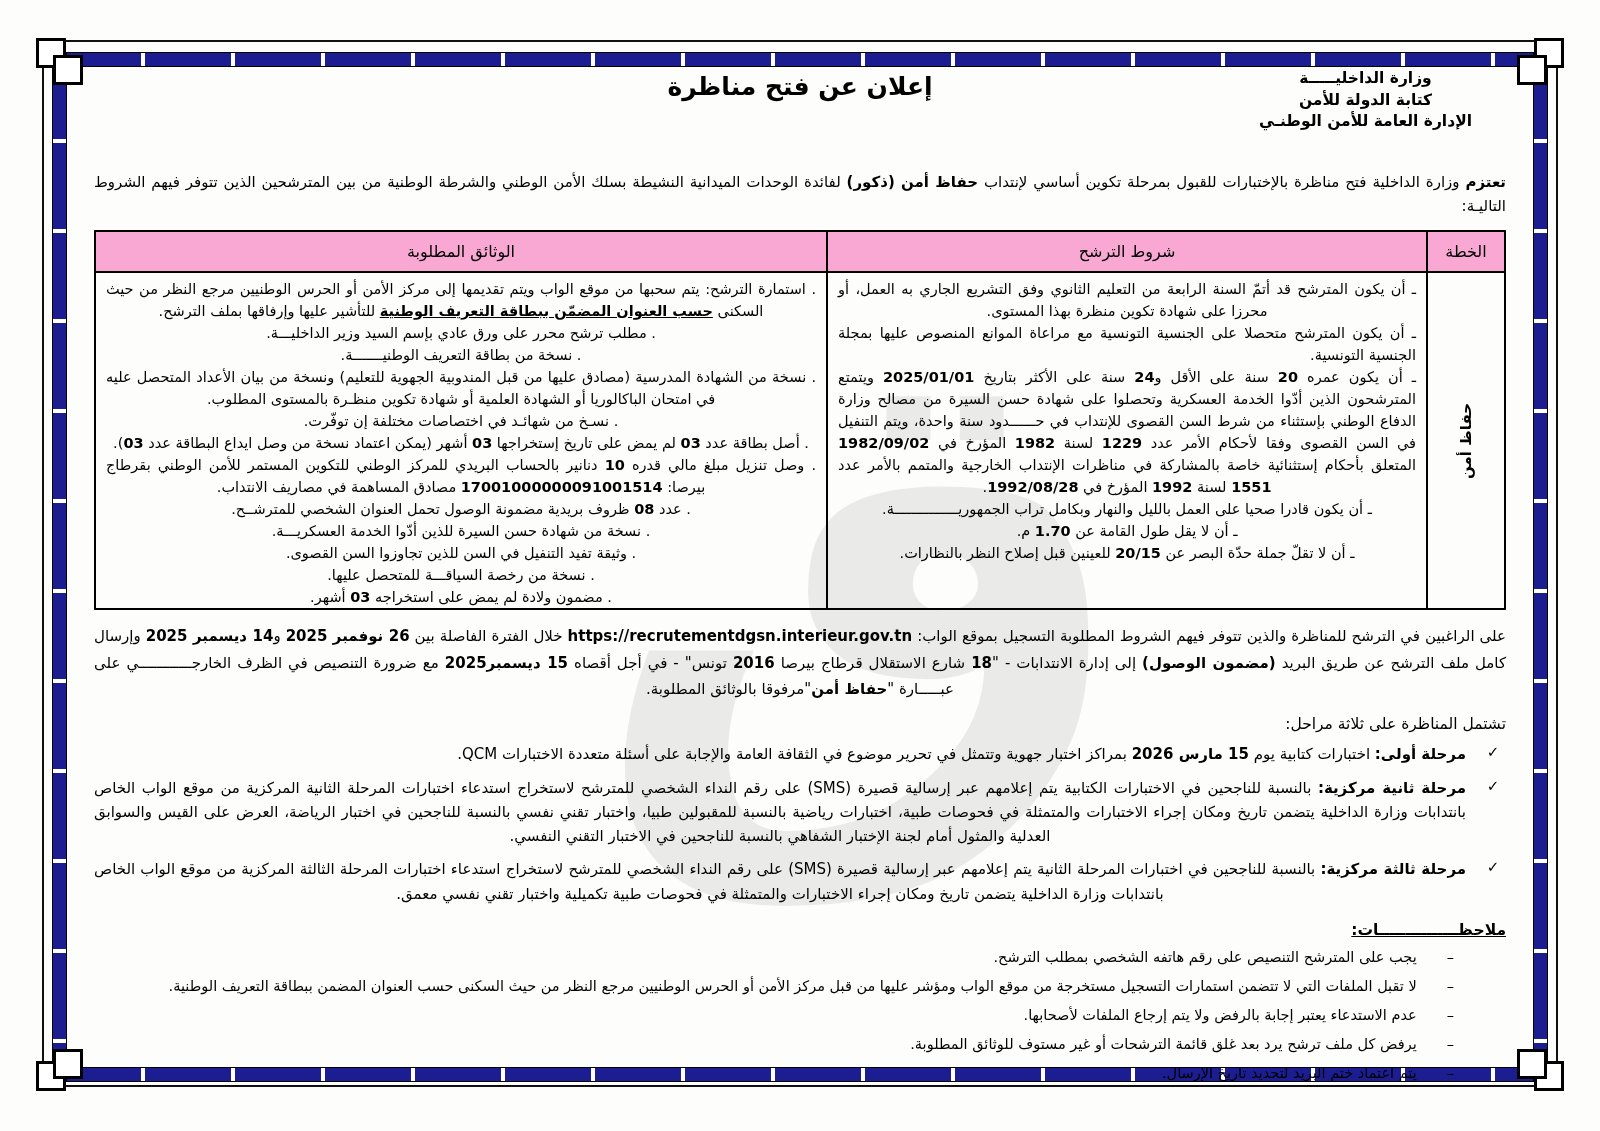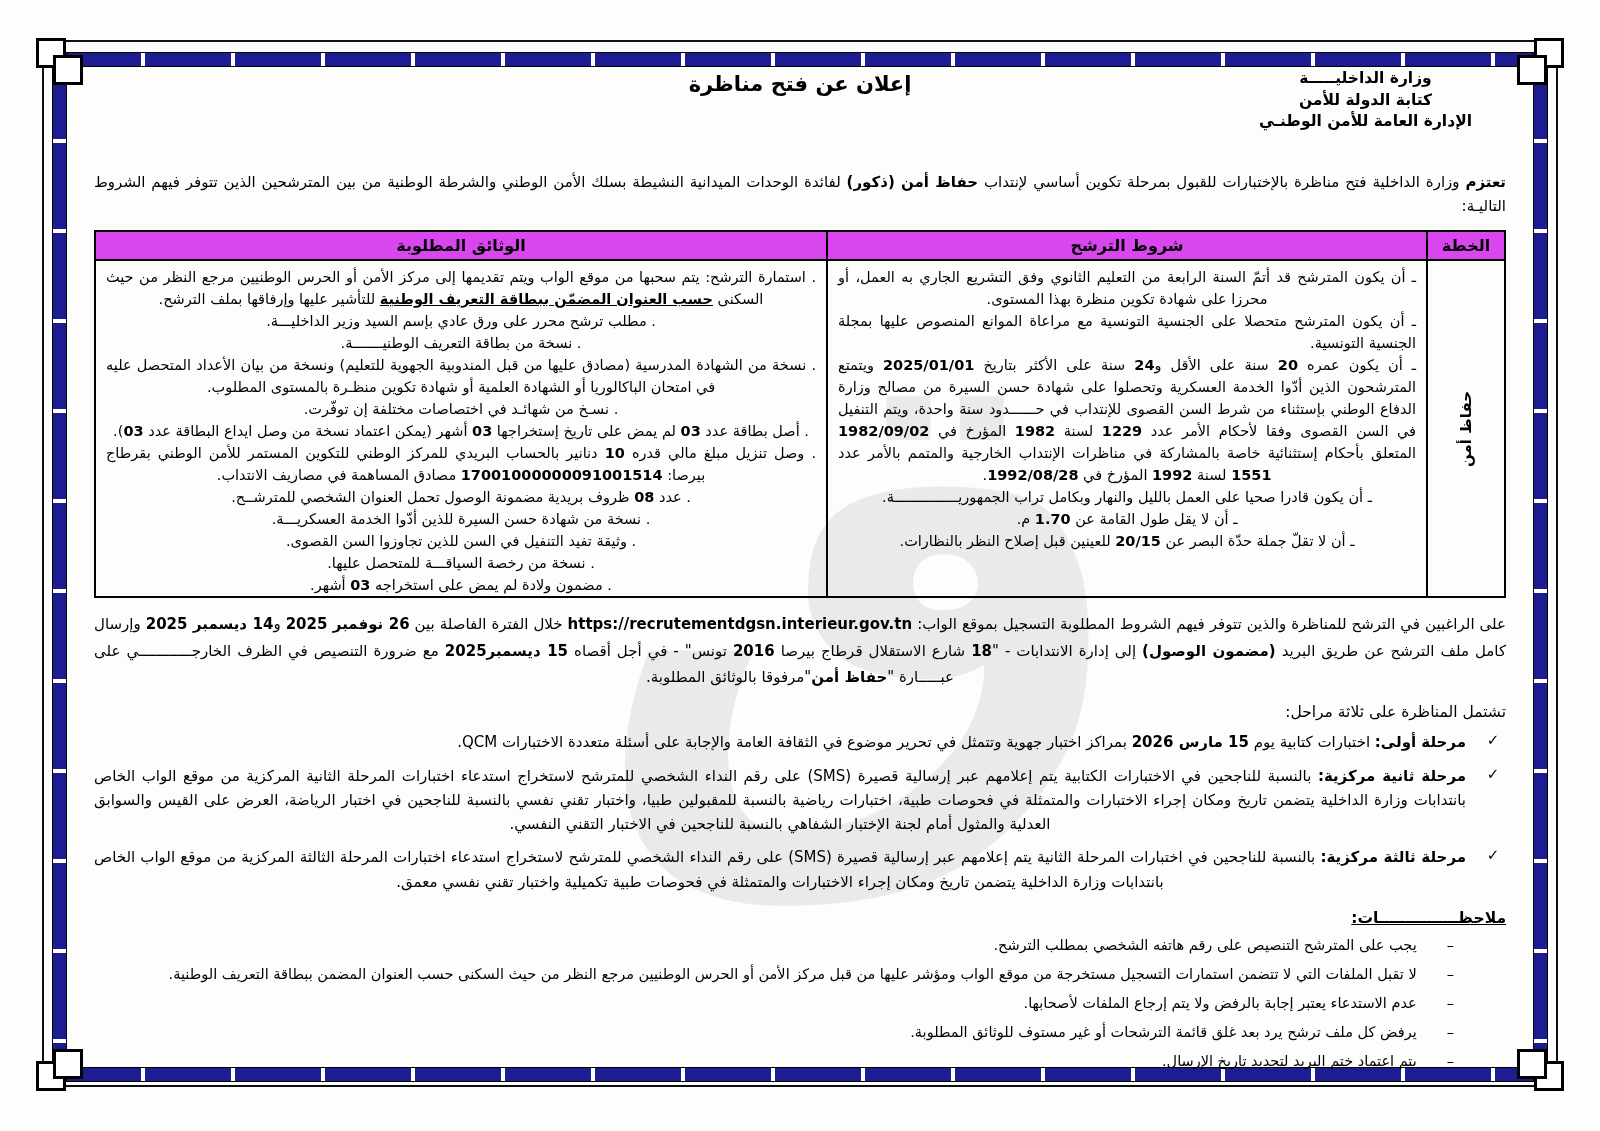--- a/index.html
+++ b/index.html
@@ -27,26 +27,26 @@
   
   .watermark {
     position:absolute; top:270px; right:470px; z-index:4;
     font-size:600px; line-height:1; font-weight:bold;
     color:rgba(70,70,70,0.10); pointer-events:none;
   }
   
   .content { position:absolute; top:66px; left:94px; right:94px; z-index:5; }
   .header-row { position:relative; height:78px; }
   .ministry { position:absolute; right:34px; top:2px; text-align:center; font-weight:bold; font-size:15.5px; line-height:1.4; }
-  .doc-title { position:absolute; left:0; right:0; top:6px; text-align:center; font-weight:bold; font-size:21px; }
+  .doc-title { position:absolute; left:0; right:0; top:6px; text-align:center; font-weight:bold; font-size:25px; }
   .intro { margin-top:26px; font-size:15px; line-height:1.6; text-align:justify; }
   
   table.req { width:100%; border-collapse:collapse; margin-top:12px; font-size:14.5px; }
   table.req th, table.req td { border:2px solid #000; }
-  table.req th { background:#d946ef; font-size:16px; font-weight:bold; padding:4px 4px; }
+  table.req th { background:#f9a8d4; font-size:16px; font-weight:normal; padding:10px 4px; }
   td.cell { padding:5px 10px 0 10px; vertical-align:top; }
   td.plan-cell { text-align:center; vertical-align:middle; }
   .plan-rotated { display:inline-block; transform:rotate(-90deg); white-space:nowrap; font-weight:bold; font-size:15px; }
   p.item { margin:0; line-height:1.52; text-align:justify; }
   p.item.center-last { text-align-last:center; }
   p.item.right-line { text-align:center; }
   
   .reg { margin-top:13px; font-size:15px; line-height:1.75; text-align:justify; text-align-last:center; }
   .stages-head { margin-top:13px; font-weight:normal; font-size:15.5px; }
   .stage { display:flex; gap:14px; margin-top:9px; align-items:flex-start; }

